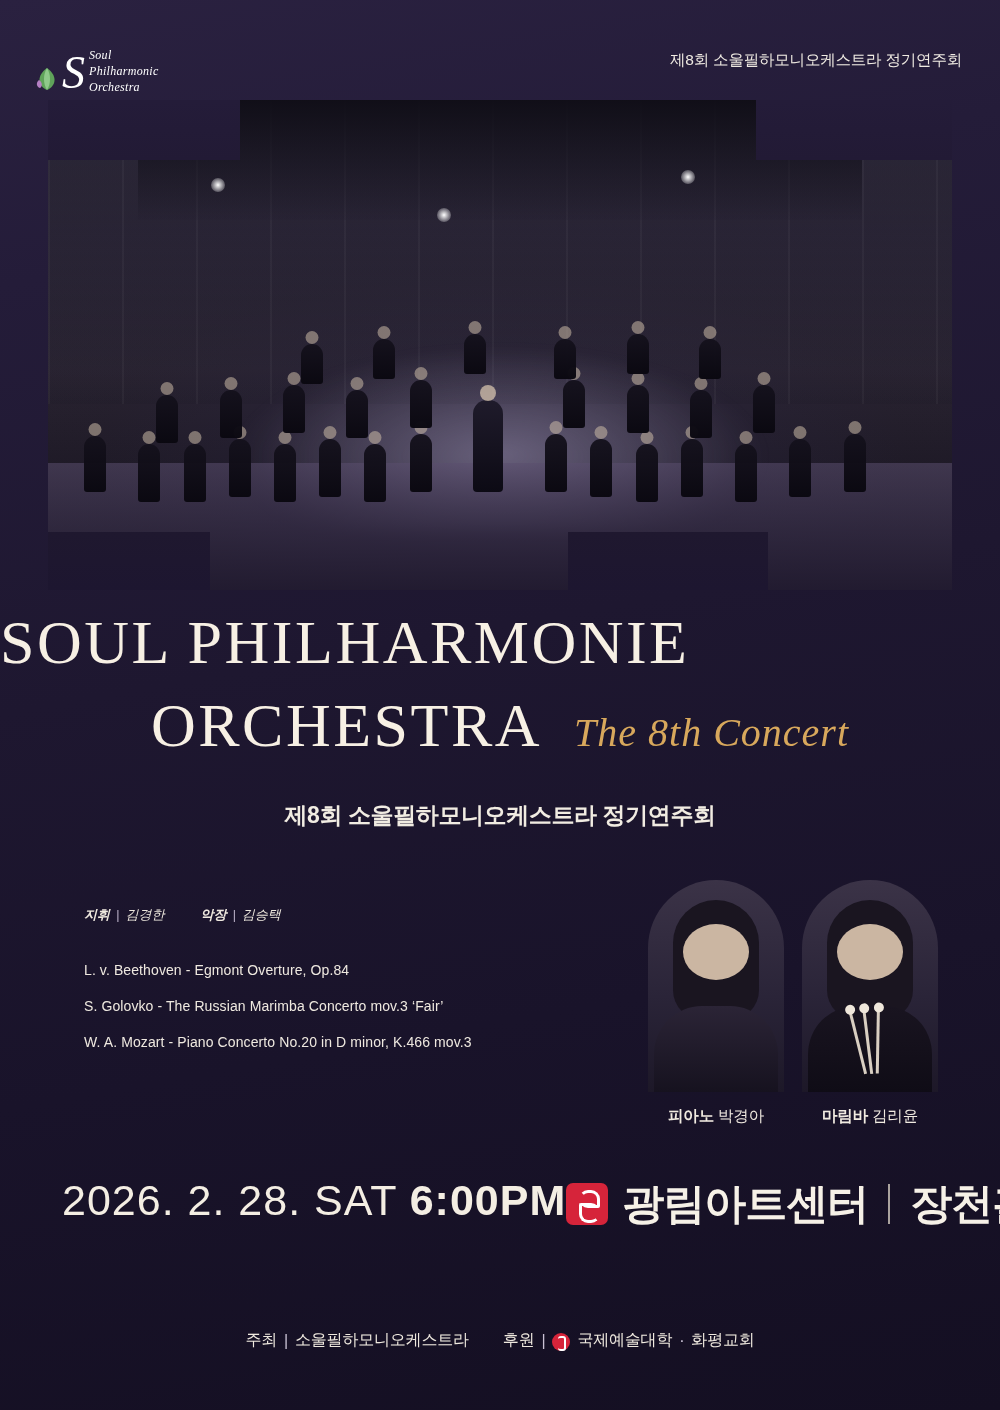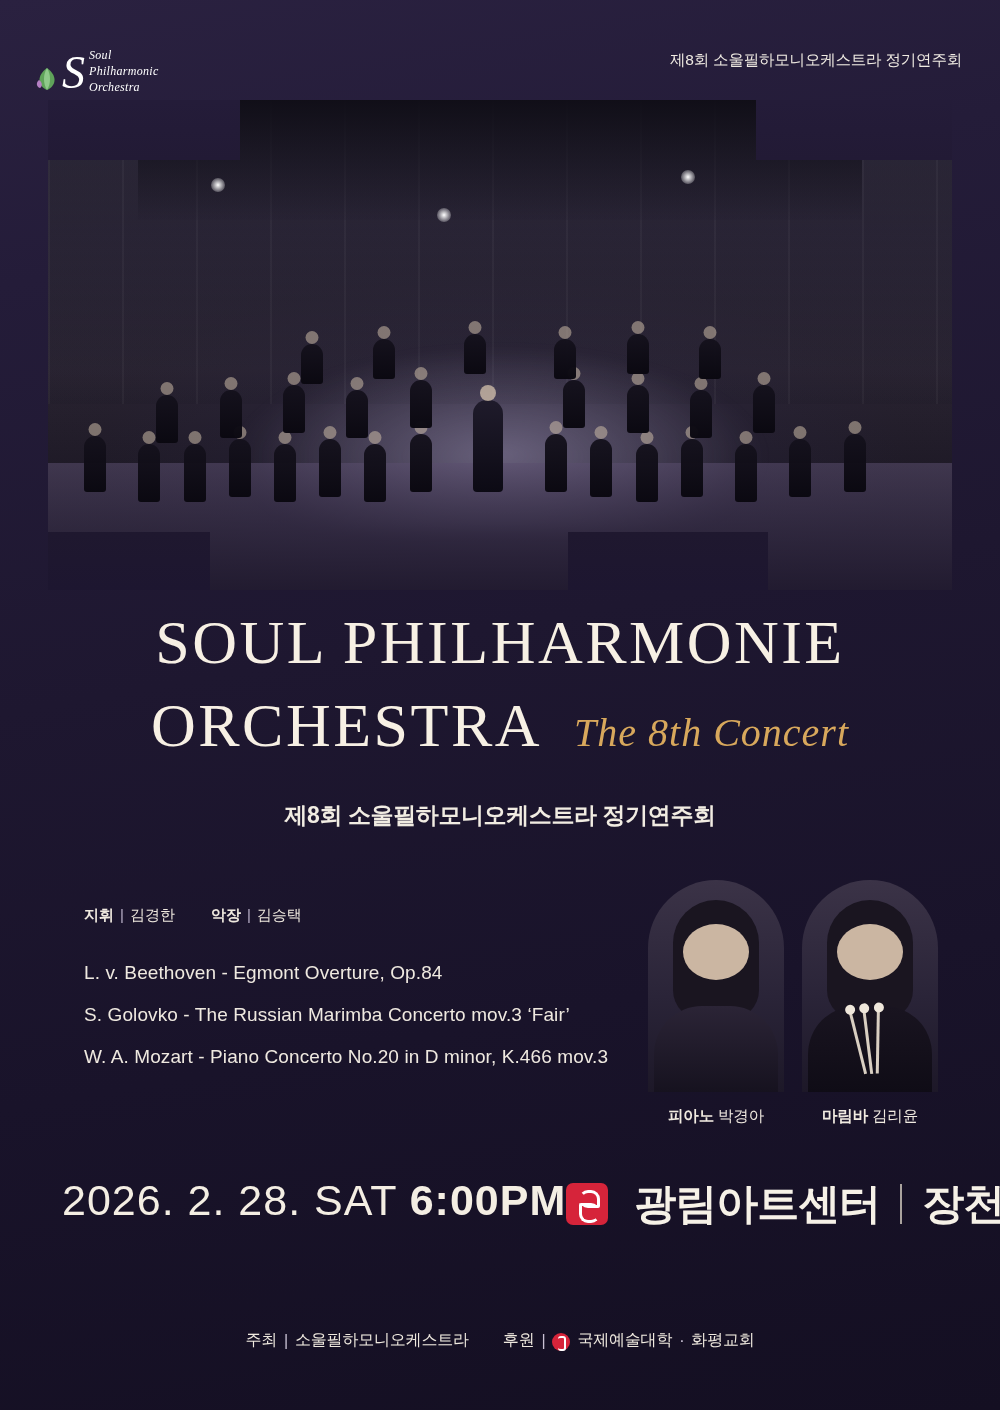--- a/index.html
+++ b/index.html
@@ -152,21 +152,20 @@
   .notch.n-bl { left: 0;   bottom: 0; width: 162px; height: 58px;
                 background: linear-gradient(180deg, #1f182f, #1d1630); }
   .notch.n-bm { left: 520px; bottom: 0; width: 200px; height: 58px;
                 background: linear-gradient(180deg, #1f182f, #1d1630); }
 
   
   .title-main {
     position: absolute;
     left: 0; right: 0;
     top: 608px;
-    text-align: center;
     font-family: "Liberation Serif", serif;
     font-size: 62px;
     letter-spacing: 2.5px;
     color: #f7f0e4;
     line-height: 1.12;
     white-space: nowrap;
   }
   .title-line2 {
     position: absolute;
     left: 0; right: 0;
@@ -197,36 +196,37 @@
     font-weight: 700;
     letter-spacing: -0.4px;
     color: #f1ece2;
   }
 
   
   .credits {
     position: absolute;
     left: 84px;
     top: 906px;
-    font-size: 15px;
+    font-size: 13px;
     color: #efe9df;
+    font-style: italic;
   }
   .credits b { font-weight: 700; }
   .credits .sep { color: #b9b0c7; margin: 0 6px; }
   .credits .gap { display:inline-block; width: 36px; }
 
   .program {
     position: absolute;
     left: 84px;
     top: 962px;
     width: 560px;
   }
   .program .line {
     font-family: "Liberation Sans", sans-serif;
-    font-size: 19px;
+    font-size: 14px;
     letter-spacing: .1px;
     color: #efe9e0;
     margin-bottom: 20px;
     white-space: nowrap;
   }
 
   
   .soloists {
     position: absolute;
     right: 62px;
@@ -347,21 +347,20 @@
     width: 15px; height: 14px;
     border: 3px solid #fff;
     border-radius: 2px 9px 9px 9px;
     border-right-color: transparent;
   }
   .venue .v1 {
     font-size: 42px;
     font-weight: 700;
     letter-spacing: -1px;
     color: #f6f1e7;
-    margin-left: 12px;
   }
   .venue .bar {
     width: 2px; height: 40px;
     background: #cfc8bd;
     opacity: .8;
     margin: 0 6px;
   }
   .venue .v2 {
     font-size: 42px;
     font-weight: 700;

